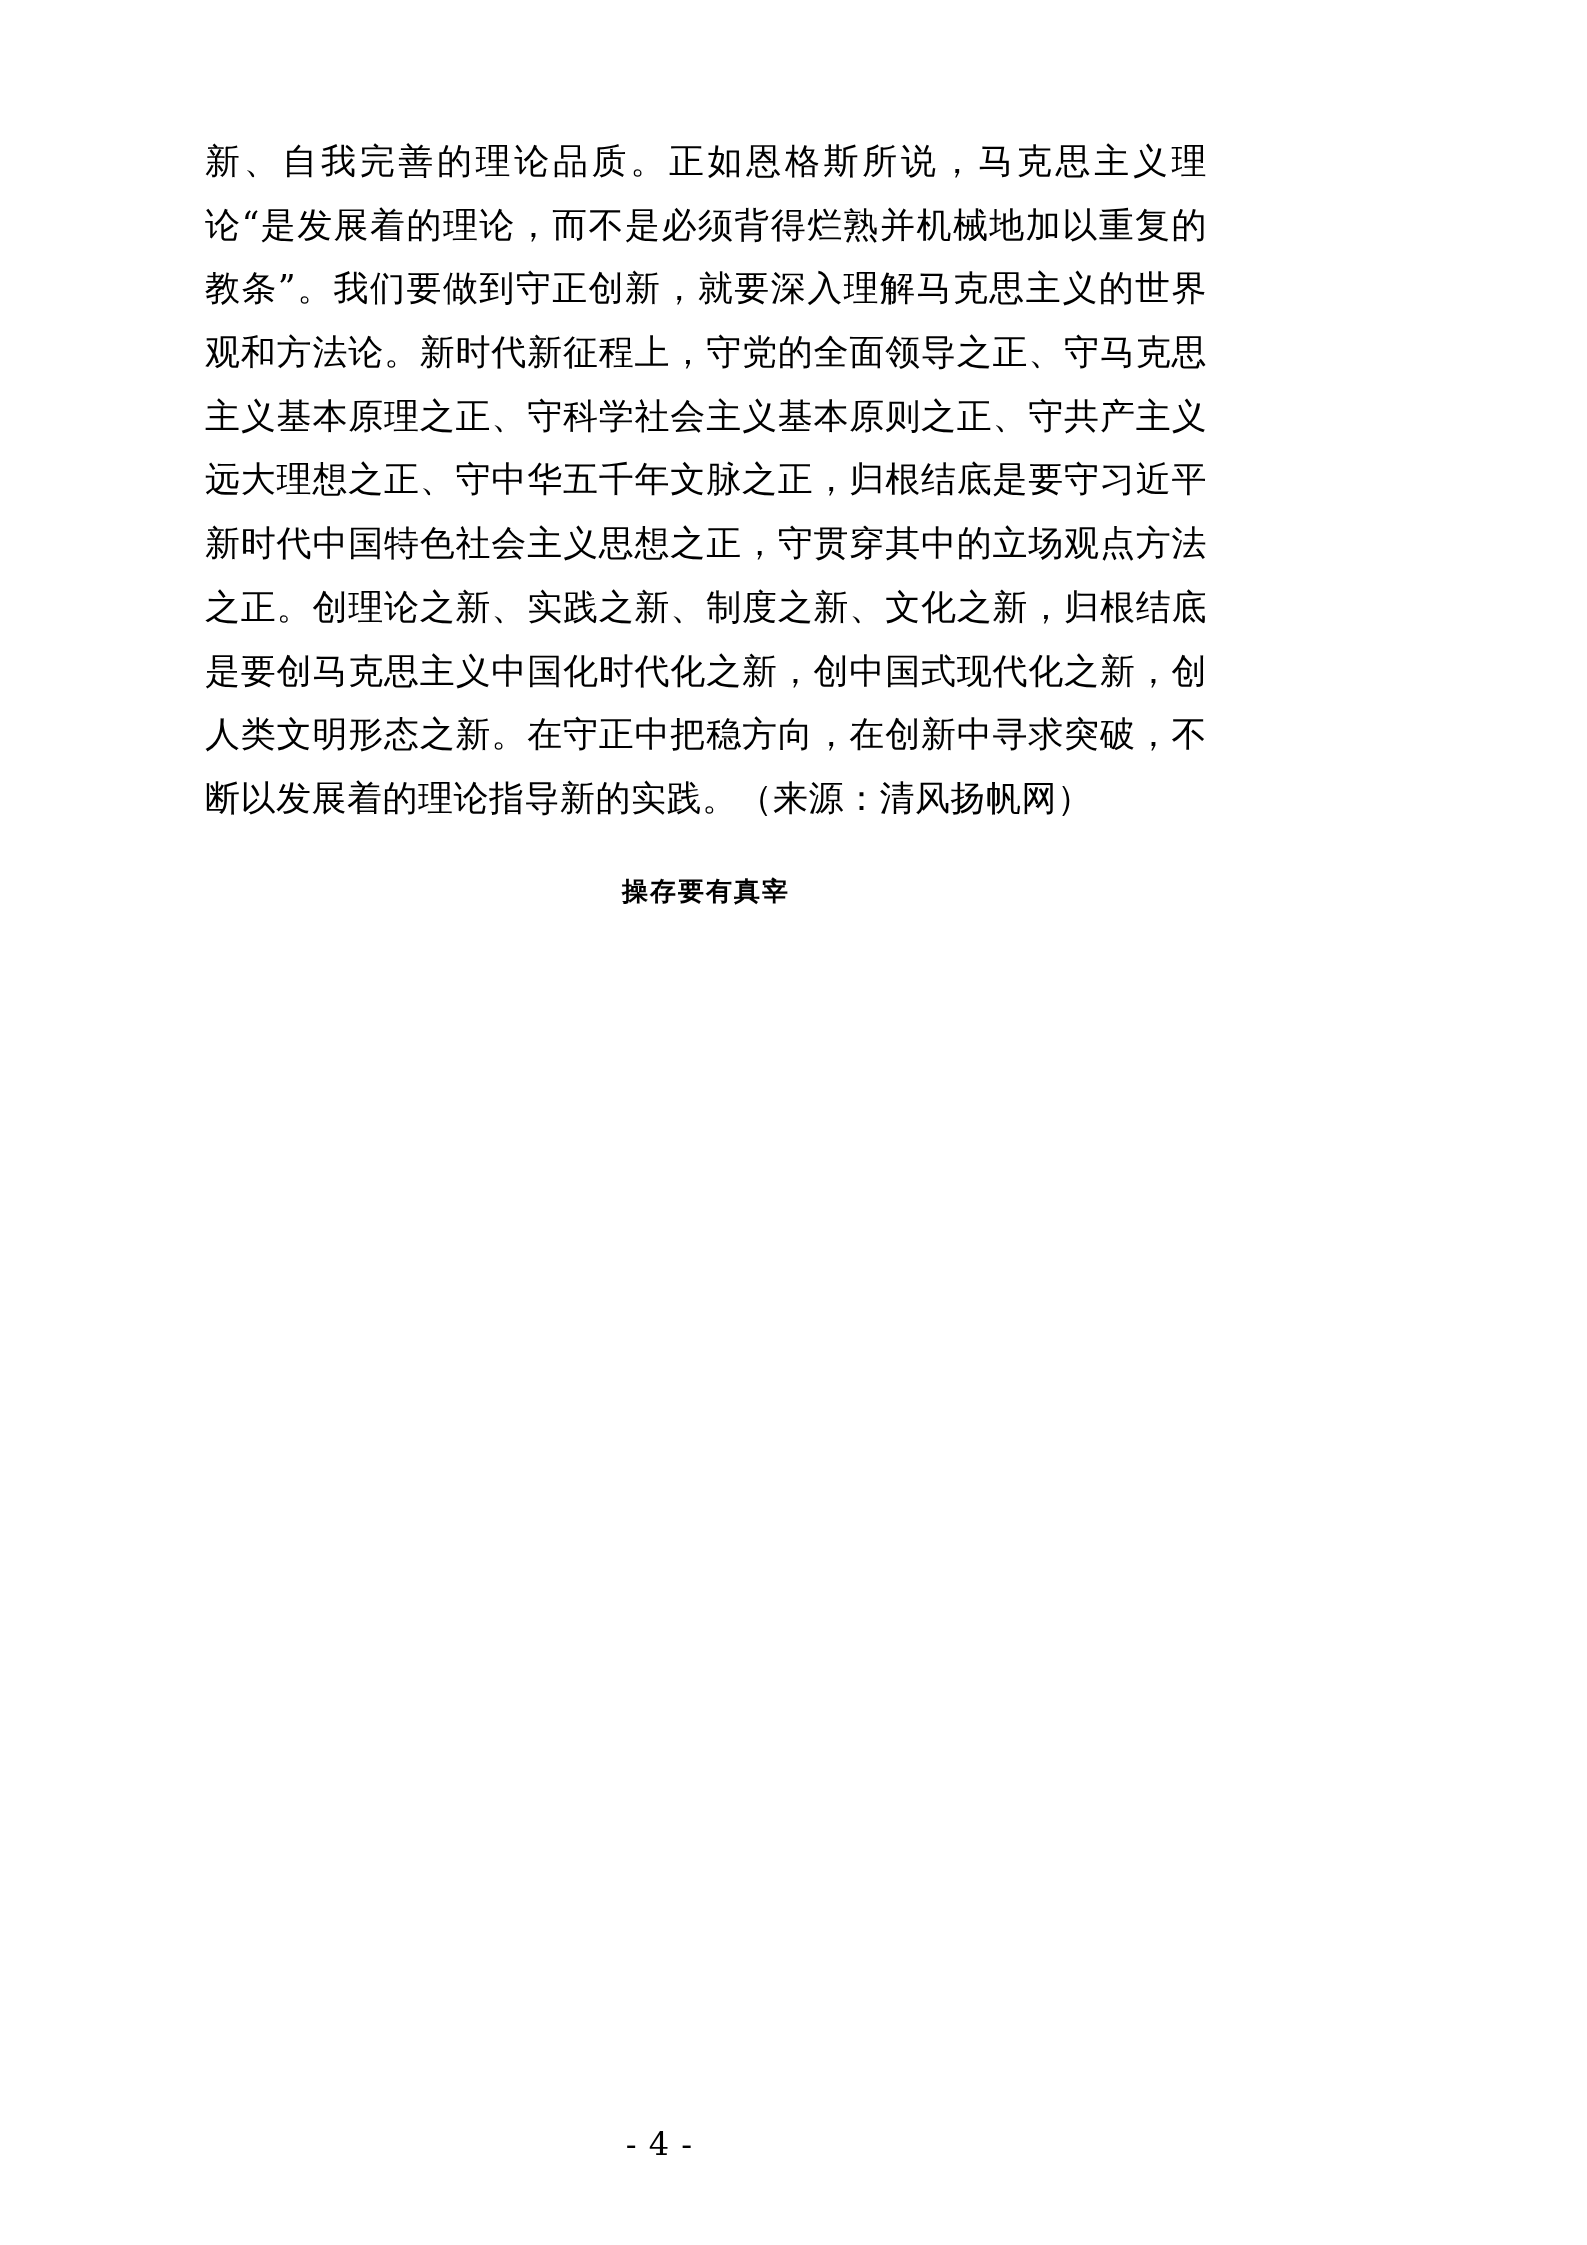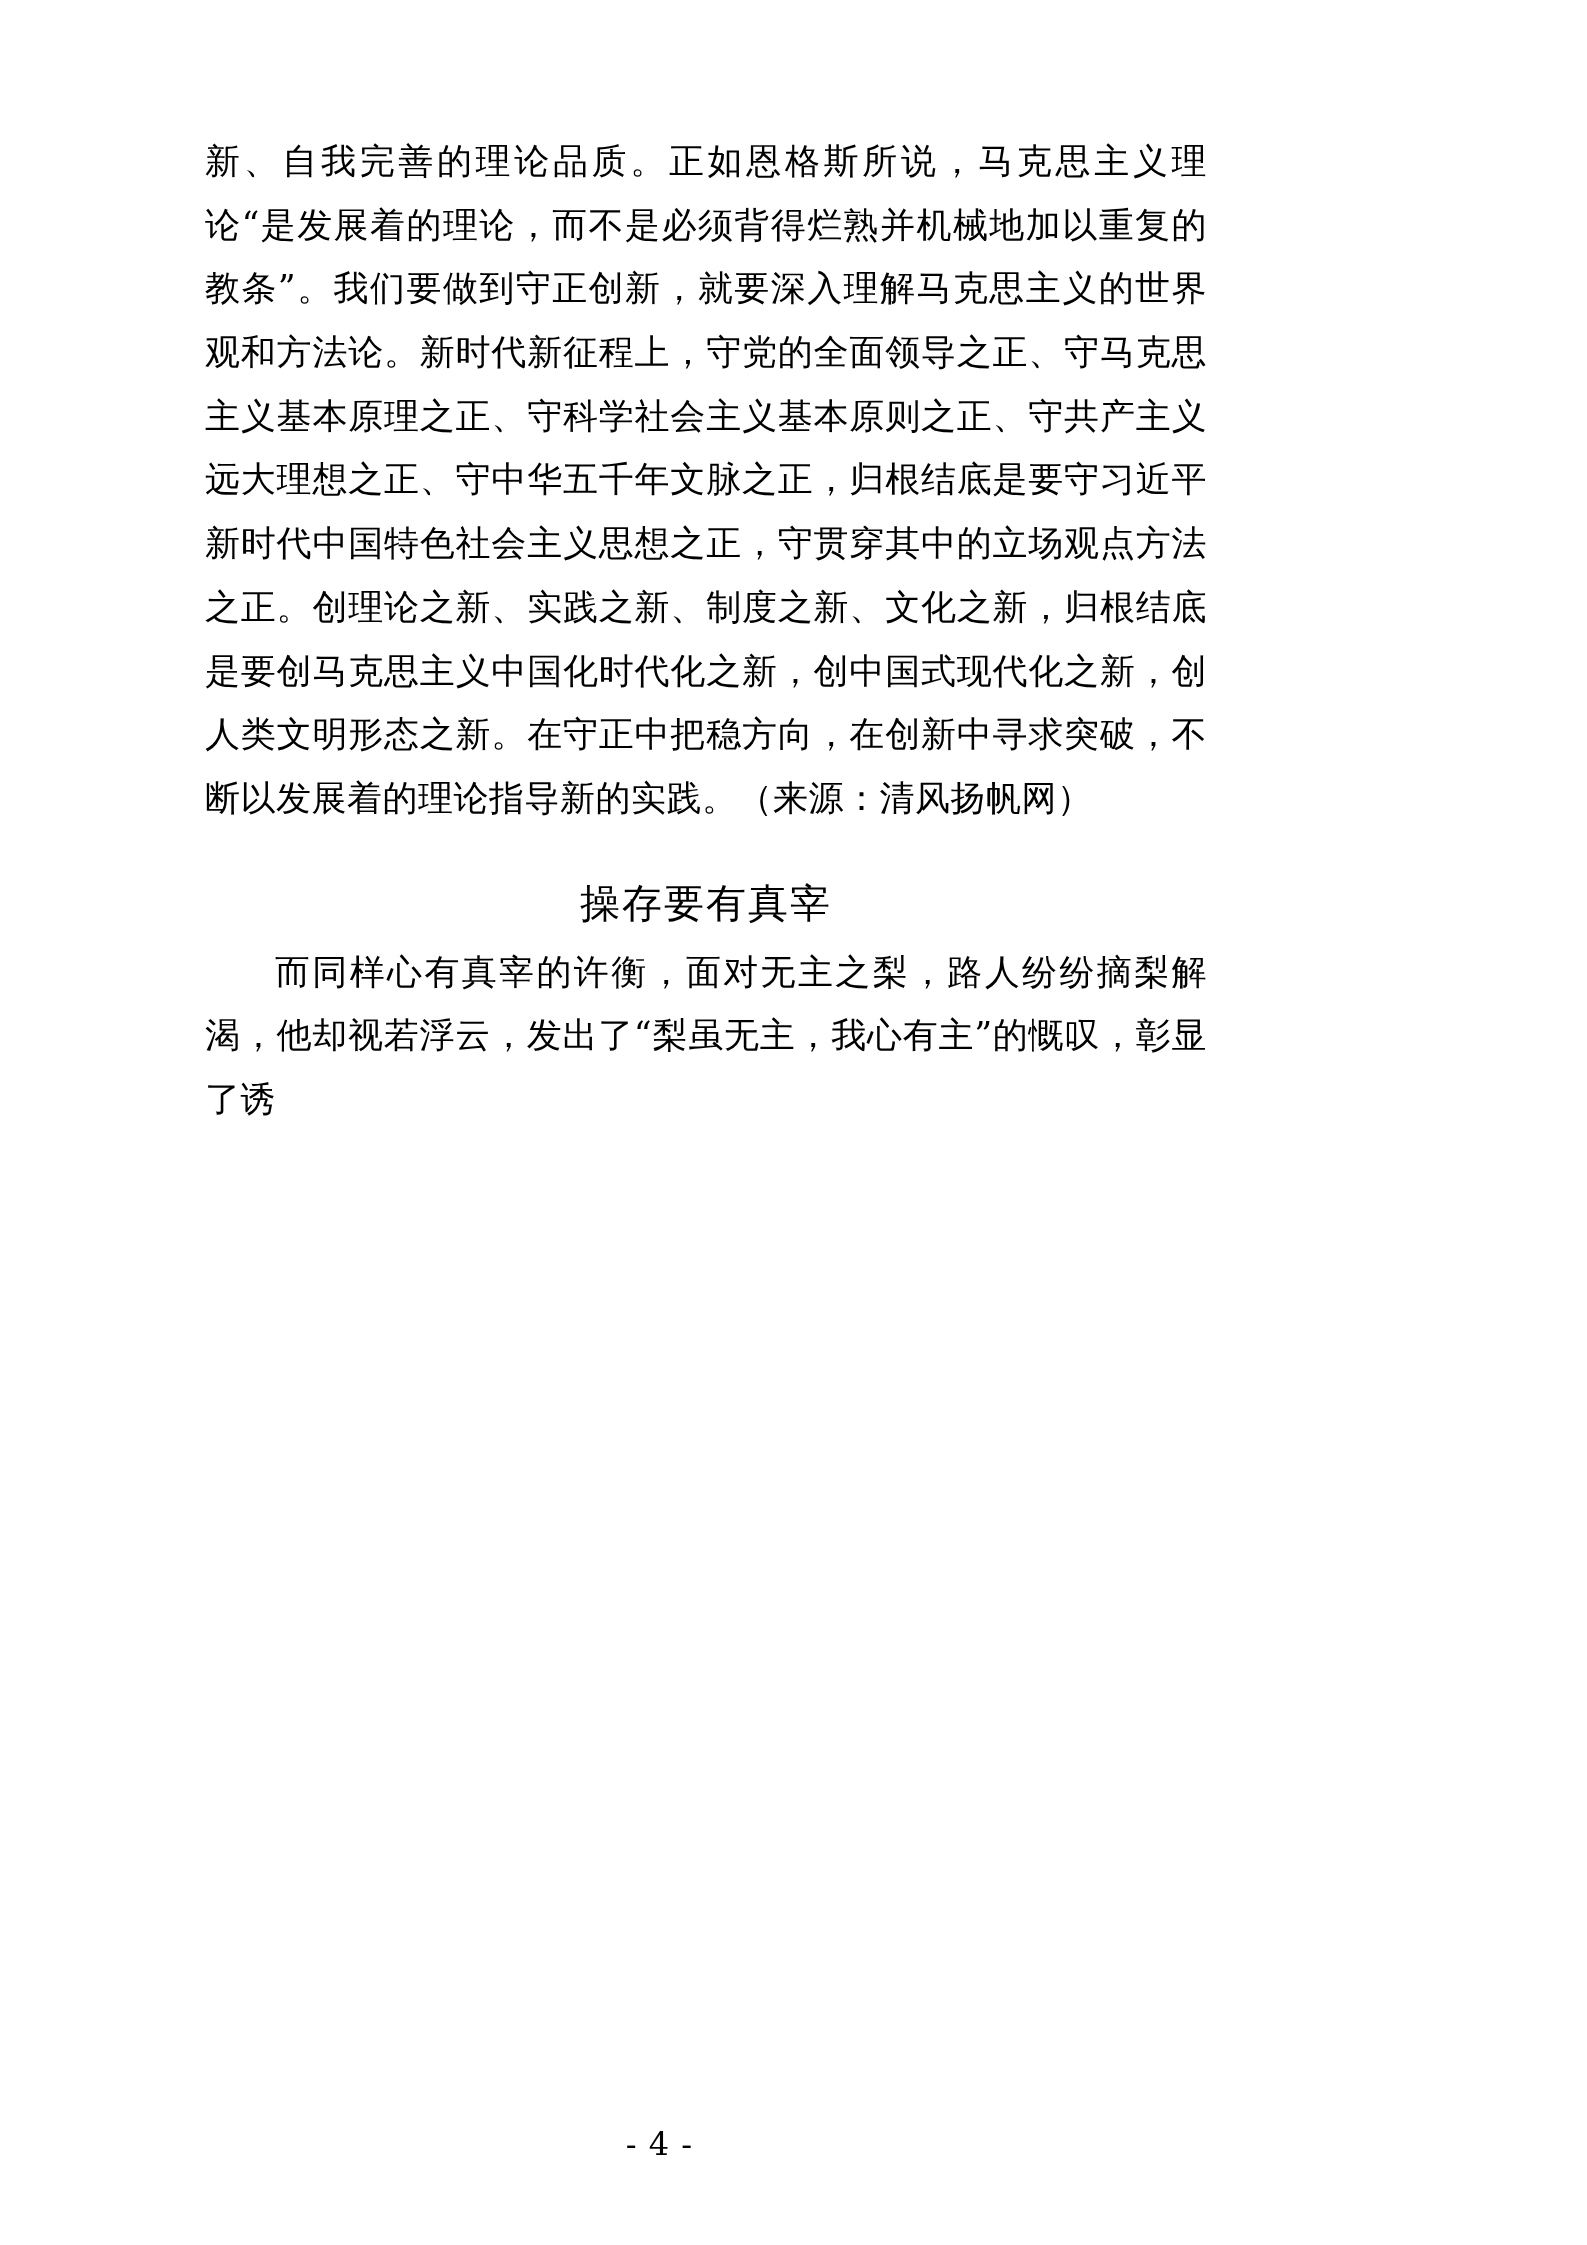--- a/index.html
+++ b/index.html
@@ -39,22 +39,22 @@
   .section-label {
     margin-top: 54px;
     margin-bottom: 0;
     font-size: 35px;
     font-weight: 700;
     line-height: 1.8;
   }
   .article-title {
     margin: 38px 0 4px 0;
     text-align: center;
-    font-size: 40px;
-    font-weight: 400;
+    font-size: 26px;
+    font-weight: 700;
     letter-spacing: 2px;
     line-height: 1.7;
   }
   .page-number {
     position: absolute;
     left: 0;
     right: 0;
     bottom: 82px;
     text-align: center;
     font-size: 32px;
@@ -65,18 +65,17 @@
 <body>
 
 <div class="page">
   <div class="doc-body">
 
     <p class="para">新、自我完善的理论品质。正如恩格斯所说，马克思主义理论“是发展着的理论，而不是必须背得烂熟并机械地加以重复的教条”。我们要做到守正创新，就要深入理解马克思主义的世界观和方法论。新时代新征程上，守党的全面领导之正、守马克思主义基本原理之正、守科学社会主义基本原则之正、守共产主义远大理想之正、守中华五千年文脉之正，归根结底是要守习近平新时代中国特色社会主义思想之正，守贯穿其中的立场观点方法之正。创理论之新、实践之新、制度之新、文化之新，归根结底是要创马克思主义中国化时代化之新，创中国式现代化之新，创人类文明形态之新。在守正中把稳方向，在创新中寻求突破，不断以发展着的理论指导新的实践。（来源：清风扬帆网）</p>
 
 
     <h1 class="article-title">操存要有真宰</h1>
 
-    <p class="para indent2">而同样心有真宰的许衡，面对无主之梨，路人纷纷摘梨解渴，他却视若浮云，发出了“梨虽无主，我心有主”的慨叹，彰显了诱</p>
 
   </div>
 
   <div class="page-number">- 4 -</div>
 </div>
 
 </body></html>

